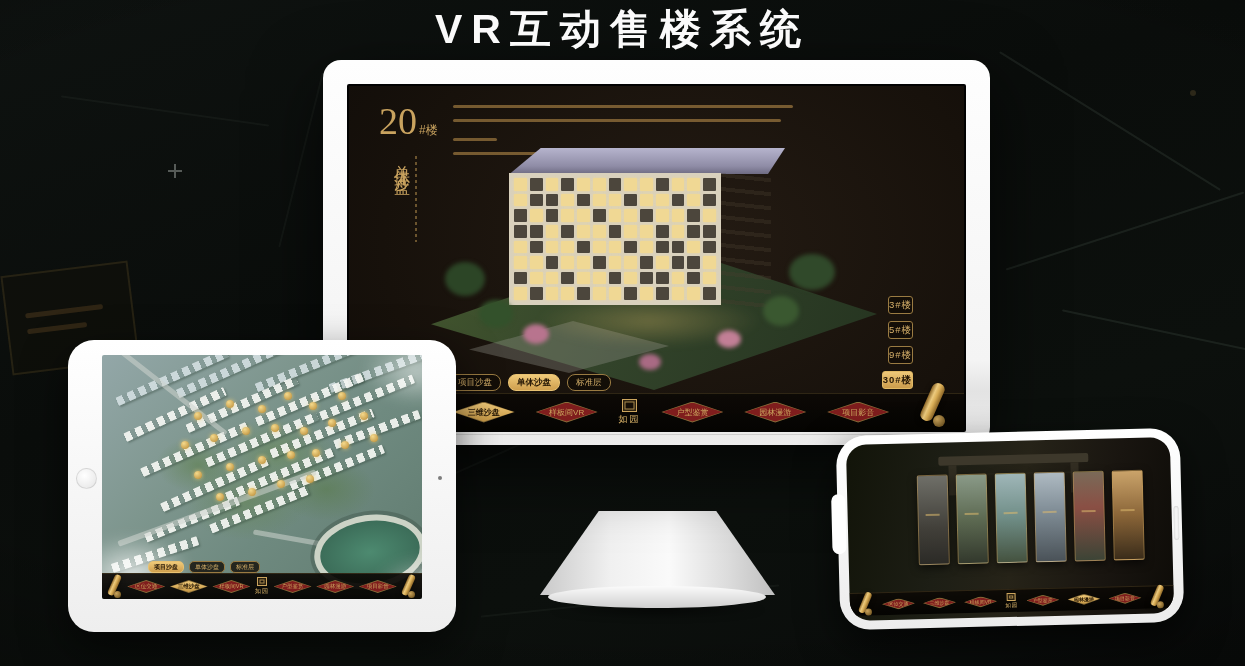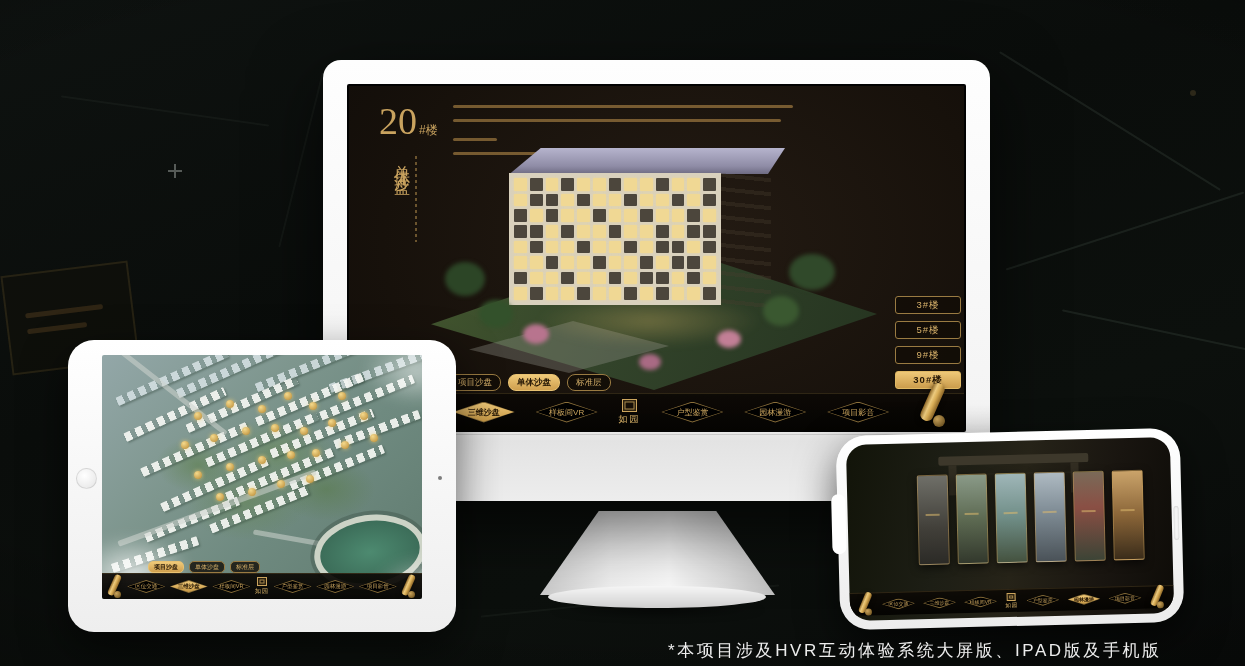--- a/index.html
+++ b/index.html
@@ -17,21 +17,21 @@
   .bg-star{position:absolute;left:168px;top:164px;width:14px;height:14px;opacity:.35;}
   .bg-star:before,.bg-star:after{content:"";position:absolute;background:#dfe8e2;left:6px;top:0;width:2px;height:14px;}
   .bg-star:after{transform:rotate(90deg);}
   .bg-dot{position:absolute;width:6px;height:6px;border-radius:50%;background:rgba(200,160,90,.18);}
   .bg-vign{position:absolute;inset:0;background:radial-gradient(120% 90% at 50% 45%,transparent 55%,rgba(0,0,0,.55) 100%);}
   
   .title{position:absolute;left:0;top:2px;width:100%;text-align:center;color:#fafafa;
     font-size:41px;font-weight:bold;letter-spacing:9px;z-index:6;}
   .footnote{position:absolute;left:668px;top:639px;color:#ededed;font-size:17px;letter-spacing:2.6px;z-index:6;}
   
-  .monitor{position:absolute;left:323px;top:60px;width:667px;height:441px;border-radius:18px;z-index:2;
+  .monitor{position:absolute;left:323px;top:60px;width:667px;height:385px;border-radius:18px;z-index:2;
     background:linear-gradient(180deg,#fefefe 0%,#f4f4f4 78%,#e3e3e3 86%,#ededed 100%);
     box-shadow:0 24px 70px rgba(0,0,0,.65);}
   .m-screen{position:absolute;left:24px;top:24px;width:619px;height:348px;background:#020202;border-radius:2px;}
   .m-app{position:absolute;inset:2px;overflow:hidden;
     background:radial-gradient(90% 120% at 55% 45%,#241b13 0%,#17110b 55%,#0c0907 100%);}
   .chin-line{position:absolute;left:24px;top:374px;width:619px;height:1px;background:rgba(0,0,0,.12);}
   .stand{position:absolute;left:540px;top:511px;width:235px;height:84px;z-index:1;
     clip-path:polygon(25% 0,75% 0,100% 100%,0 100%);
     background:linear-gradient(90deg,#c9c9c9 0%,#f0f0f0 30%,#fafafa 55%,#dcdcdc 80%,#bfbfbf 100%);}
   .base{position:absolute;left:548px;top:586px;width:218px;height:22px;border-radius:50%;z-index:1;
@@ -60,37 +60,37 @@
   .bld-front{position:absolute;left:0;top:25px;width:212px;height:132px;background:#d9d1bd;
     display:grid;grid-template-columns:repeat(13,1fr);grid-template-rows:repeat(8,1fr);gap:3px;padding:5px;box-sizing:border-box;}
   .bld-front i{display:block;border-radius:1px;}
   .bld-side{position:absolute;left:212px;top:25px;width:50px;height:132px;background:linear-gradient(90deg,#c3baa6,#a79d88);
     transform:skewY(6deg);transform-origin:top left;
     background-image:repeating-linear-gradient(180deg,rgba(70,60,45,.35) 0 4px,transparent 4px 14px);}
   .glow{position:absolute;left:150px;top:200px;width:300px;height:70px;border-radius:50%;
     background:radial-gradient(closest-side,rgba(240,200,110,.30),transparent 75%);filter:blur(4px);}
   .tree{position:absolute;border-radius:50%;filter:blur(2px);}
   
-  .floor-btns{position:absolute;left:546px;top:210px;width:66px;display:flex;flex-direction:column;gap:7px;}
+  .floor-btns{position:absolute;left:498px;top:210px;width:66px;display:flex;flex-direction:column;gap:7px;align-items:flex-end;}
   .fbtn{height:16px;border:1px solid #9a7b42;border-radius:3px;background:rgba(18,12,6,.75);
     color:#d6b06a;font-size:9.5px;display:flex;align-items:center;justify-content:center;letter-spacing:1px;}
   .fbtn.active{background:linear-gradient(180deg,#eec878,#cb9c4c);color:#241605;border-color:#e0b965;font-weight:bold;}
   
   .subtabs{position:absolute;display:flex;gap:7px;}
   .m-app .subtabs{left:100px;top:288px;}
   .stab{height:15px;padding:0 8px;border-radius:8px;border:1px solid #9a7b42;background:rgba(18,12,6,.8);
     color:#d6b06a;font-size:8.5px;display:flex;align-items:center;justify-content:center;}
   .stab.active{background:linear-gradient(180deg,#f0ca79,#cf9f4e);color:#241605;border-color:#e8c272;font-weight:bold;}
   
   .navbar{position:absolute;display:flex;align-items:center;justify-content:space-evenly;
     background:linear-gradient(180deg,rgba(12,9,5,.92),rgba(4,3,1,.96));border-top:1px solid rgba(200,160,90,.22);}
   .m-app .navbar{left:0;bottom:0;width:100%;height:37px;padding-right:54px;box-sizing:border-box;}
   .loz{position:relative;clip-path:polygon(50% 0,100% 50%,50% 100%,0 50%);background:#8a6f3a;flex:0 0 auto;}
   .loz .in{position:absolute;inset:1px;clip-path:polygon(50% 0,100% 50%,50% 100%,0 50%);
-    background:#000000;color:#cba55e;display:flex;align-items:center;justify-content:center;white-space:nowrap;}
+    background:#7f1d1d;color:#cba55e;display:flex;align-items:center;justify-content:center;white-space:nowrap;}
   .loz.active .in{background:linear-gradient(180deg,#eec878,#c69744);color:#241605;font-weight:bold;}
   .navbar.md .loz{width:62px;height:21px;}
   .navbar.md .loz .in{font-size:8px;}
   .navbar.sm .loz{width:38px;height:13px;}
   .navbar.sm .loz .in{font-size:5.5px;}
   .navbar.xs .loz{width:33px;height:11px;}
   .navbar.xs .loz .in{font-size:5px;}
   .nav-logo{display:flex;flex-direction:column;align-items:center;gap:1px;flex:0 0 auto;}
   .logo-icon{border:1px solid #cba55e;background:rgba(30,22,10,.6);
     box-shadow:inset 0 0 0 1.5px rgba(30,22,10,.9),inset 0 0 0 2.5px rgba(203,165,94,.8);}
@@ -176,20 +176,21 @@
         <i></i>
         <i></i>
       </div>
     <div class="bg-star" data-interactable="false"></div>
     <div class="bg-dot" style="left:340px;top:118px;"></div>
     <div class="bg-dot" style="left:452px;top:230px;opacity:.5;"></div>
     <div class="bg-dot" style="left:1190px;top:90px;"></div>
     <div class="bg-vign"></div>
   </div>
 
+  <div class="title" data-interactable="false">VR互动售楼系统</div>
 
   <div class="stand" data-interactable="false"></div>
   <div class="base-shadow" data-interactable="false"></div>
   <div class="base" data-interactable="false"></div>
 
   <div class="monitor" data-interactable="false">
     <div class="m-screen" data-interactable="false">
       <div class="m-app" data-interactable="false">
 
         <div class="blk" data-interactable="false">
@@ -511,15 +512,14 @@
           <div class="scroll-orn orn-sm" data-interactable="true">
             <i class="body"></i>
             <i class="cap"></i>
           </div>
         </div>
     </div>
     <div class="p-notch" data-interactable="false"></div>
     <div class="p-sidebtn" data-interactable="false"></div>
   </div>
 
-  <div class="footnote" data-interactable="false">*本项目涉及HVR互动体验系统大屏版、IPAD版及手机版</div>
 
 </div>
 
 </body></html>

